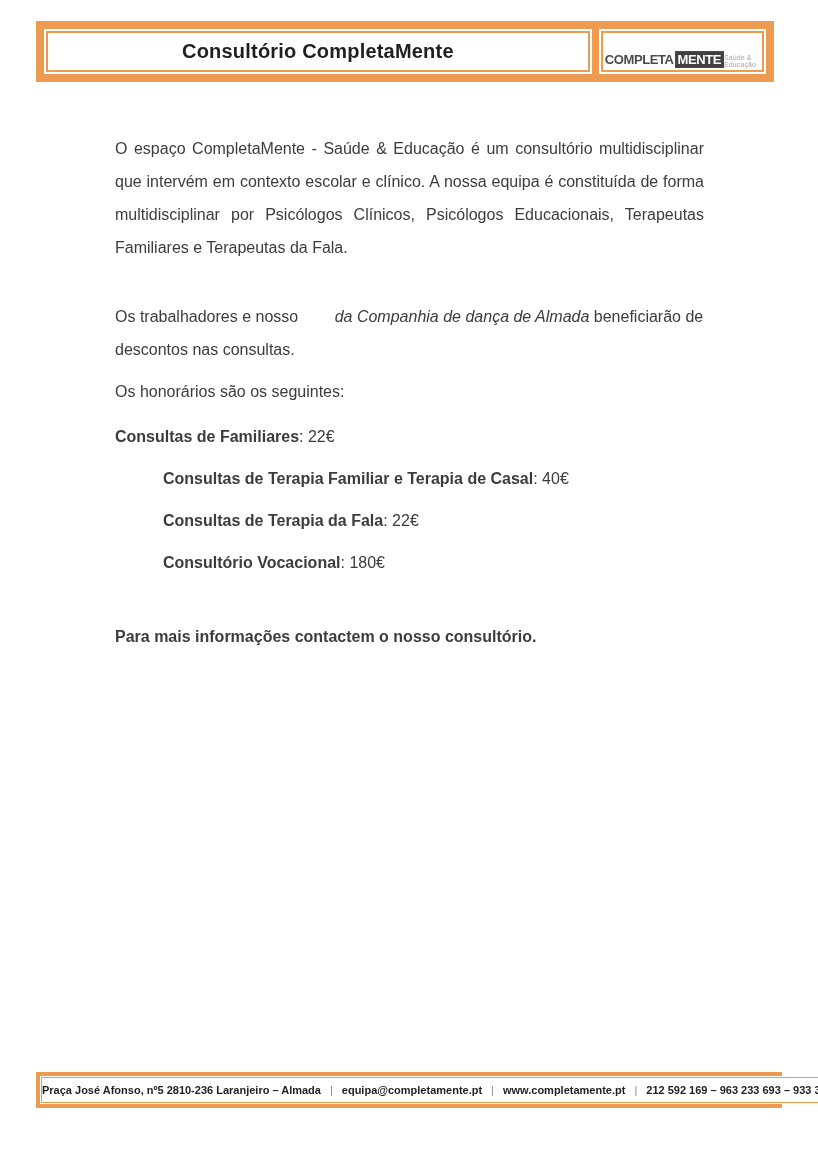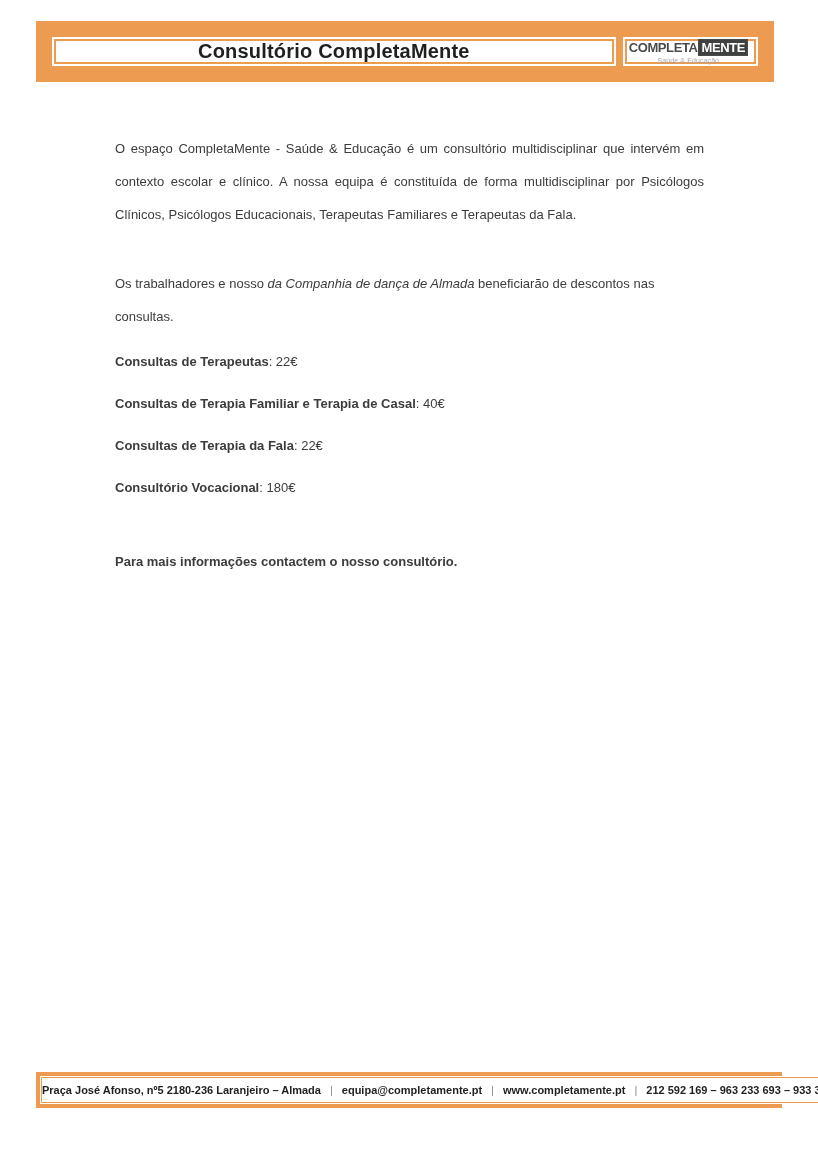--- a/index.html
+++ b/index.html
@@ -25,33 +25,33 @@
   .inner-line {
     border:2px solid #ed9b51;
     width:100%; height:100%;
     display:flex; align-items:center; justify-content:center;
   }
 
   
   .header {
     position:absolute; left:36px; top:21px;
     width:738px; height:61px;
-    padding:16px; gap:7px;
+    padding:8px; gap:7px;
   }
   .title-box { }
   .page-title {
     font-size:20px; font-weight:bold; color:#1f1f1f;
     letter-spacing:0.2px;
   }
   .logo-box { flex:0 0 131px; }
   .logo-inner {
     border:2px solid #ed9b51;
     width:100%; height:100%;
-    display:flex; flex-direction:column;
-    align-items:center; justify-content:center;
+    display:flex; flex-direction:row;
+    align-items:flex-end; justify-content:center;
     padding:2px 6px 2px 2px;
   }
   .logo-row {
     display:flex; align-items:center;
     font-weight:bold; font-size:13px; letter-spacing:-0.4px;
     white-space:nowrap;
   }
   .logo-completa { color:#4a4a4a; }
   .logo-mente {
     background:#404040; color:#ffffff;
@@ -60,30 +60,30 @@
     line-height:15px;
   }
   .logo-tagline {
     font-size:7px; color:#a5a5a5; margin-top:1px;
     letter-spacing:0.1px;
   }
 
   
   .doc {
     position:absolute; left:115px; top:132px; width:589px;
-    font-size:13px; line-height:33px; color:#3c3c3c;
+    font-size:16px; line-height:33px; color:#3c3c3c;
   }
   .para-justify { text-align:justify; margin-bottom:36px; }
   .para { margin-bottom:9px; }
   .para-2 { margin-bottom:9px; }
   .fee-line { margin-top:12px; margin-bottom:0; padding-top:0; }
-  .fee-line + .fee-line { margin-top:9px; }
+  .fee-line + .fee-line { margin-top:9px;margin-left:48px; }
   .fees { margin-top:3px; }
   .closing { margin-top:41px; font-weight:bold; }
-  .doc em { font-style:italic; }
+  .doc em { font-style:italic;margin-left:32px; }
   .doc strong { font-weight:bold; }
 
   
   .footer {
     position:absolute; left:36px; top:1072px;
     width:746px; height:36px;
     padding:4px;
   }
   .footer .white-shell { padding:1px; }
   .footer .inner-line { border-width:1px; }
@@ -112,33 +112,34 @@
     </div>
   </div>
 </div>
 
 <div class="doc">
 
   <p class="para-justify">O espaço CompletaMente - Saúde &amp; Educação é um consultório multidisciplinar que intervém em contexto escolar e clínico. A nossa equipa é constituída de forma multidisciplinar por Psicólogos Clínicos, Psicólogos Educacionais, Terapeutas Familiares e Terapeutas da Fala.</p>
 
   <p class="para-2"><span>Os trabalhadores e nosso </span><em>da Companhia de dança de Almada</em><span> beneficiarão de descontos nas consultas.</span></p>
 
+  <p class="para">Os honorários são os seguintes:</p>
 
   <div class="fees">
-    <p class="fee-line"><strong>Consultas de Terapeutas</strong><span>: 22€</span></p>
+    <p class="fee-line"><strong>Consultas de Familiares</strong><span>: 22€</span></p>
     <p class="fee-line"><strong>Consultas de Terapia Familiar e Terapia de Casal</strong><span>: 40€</span></p>
     <p class="fee-line"><strong>Consultas de Terapia da Fala</strong><span>: 22€</span></p>
     <p class="fee-line"><strong>Consultório Vocacional</strong><span>: 180€</span></p>
   </div>
 
   <p class="closing">Para mais informações contactem o nosso consultório.</p>
 
 </div>
 
 <div class="orange-band footer">
   <div class="white-shell">
     <div class="inner-line">
       <div class="footer-text">
-        <span>Praça José Afonso, nº5 2180-236 Laranjeiro – Almada</span><span class="footer-sep">|</span><span>equipa@completamente.pt</span><span class="footer-sep">|</span><span>www.completamente.pt</span><span class="footer-sep">|</span><span>212 592 169 – 963 233 693 – 933 389 221</span>
+        <span>Praça José Afonso, nº5 2810-236 Laranjeiro – Almada</span><span class="footer-sep">|</span><span>equipa@completamente.pt</span><span class="footer-sep">|</span><span>www.completamente.pt</span><span class="footer-sep">|</span><span>212 592 169 – 963 233 693 – 933 389 221</span>
       </div>
     </div>
   </div>
 </div>
 
 </body></html>

